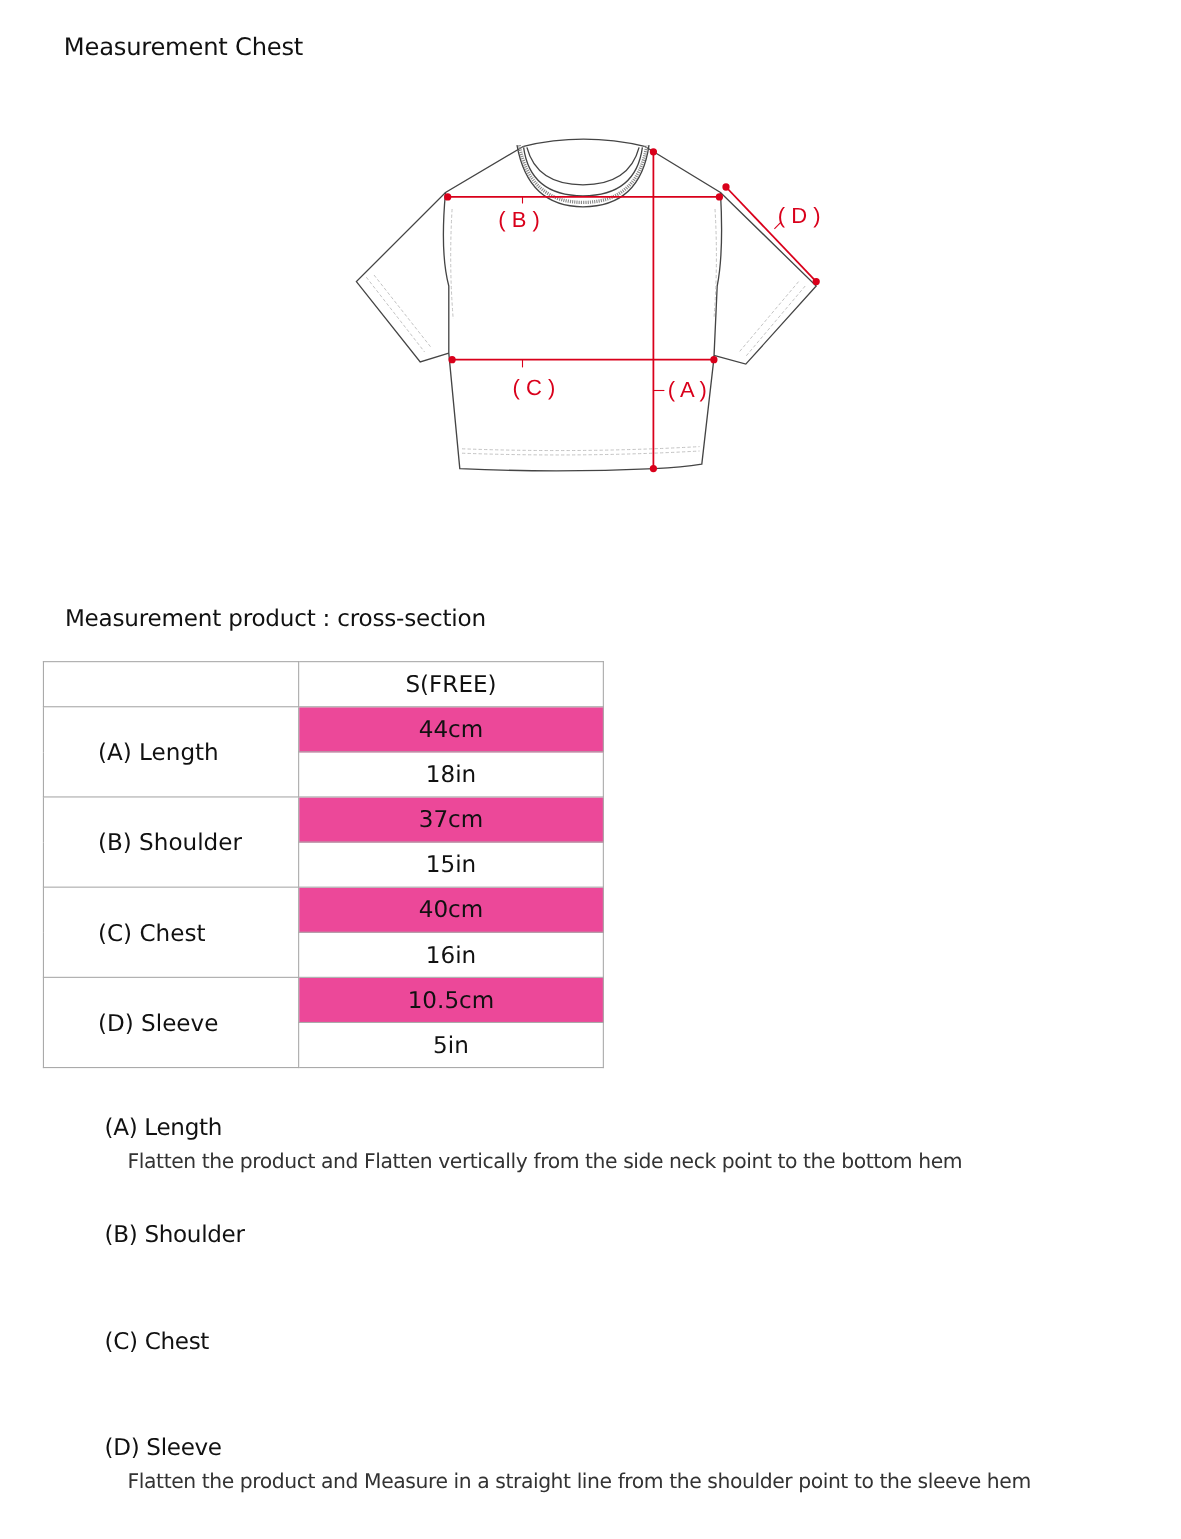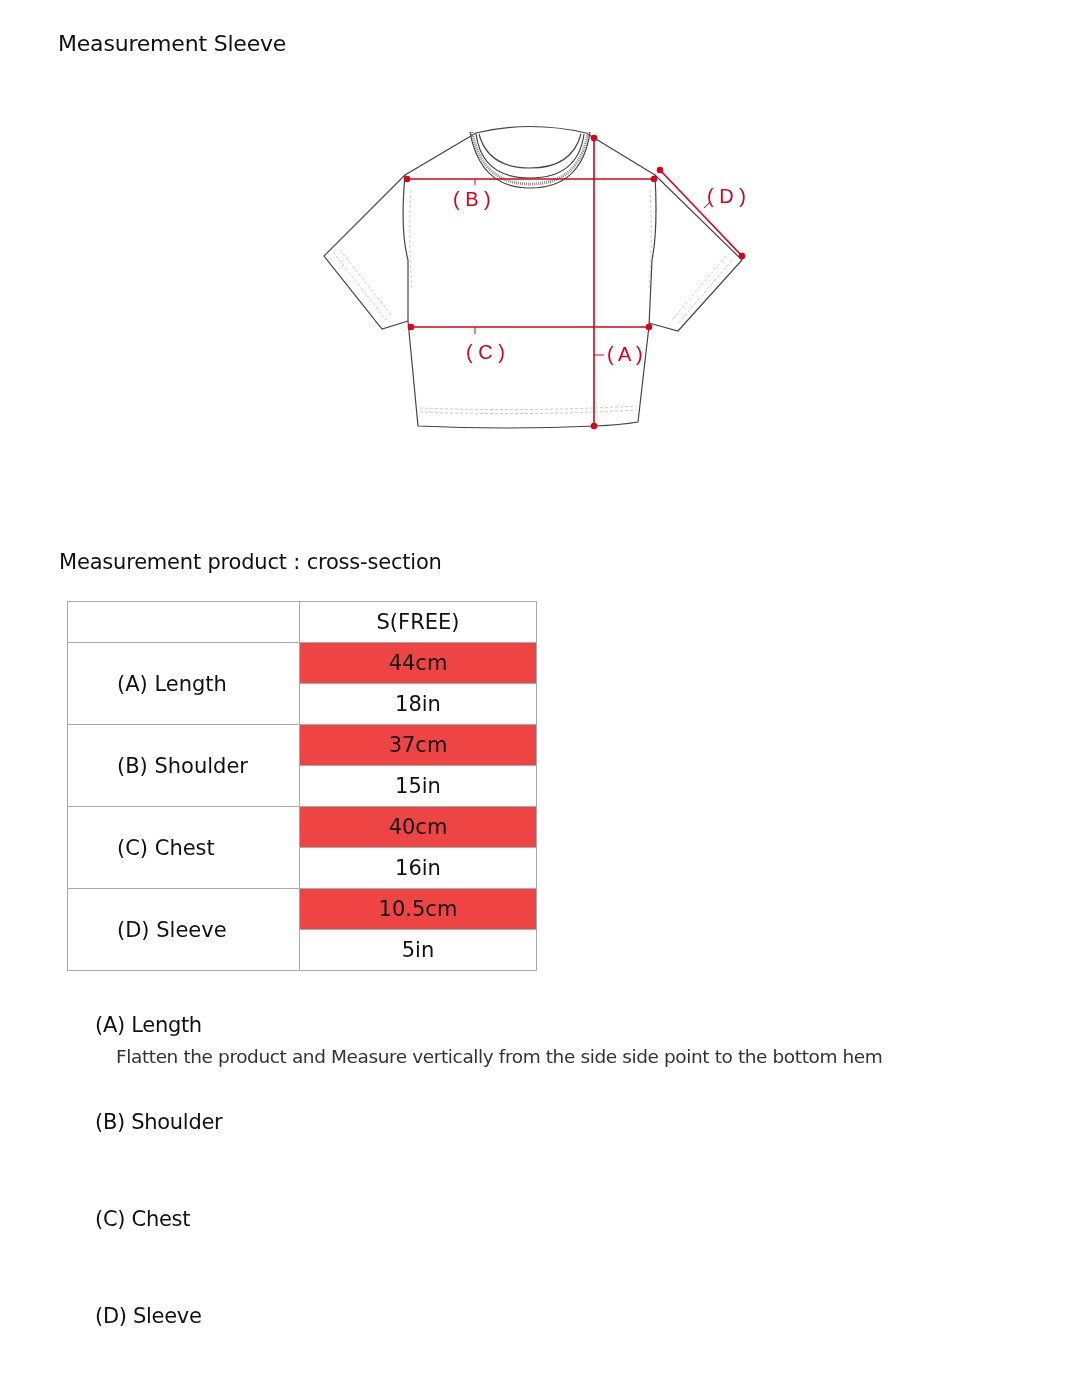--- a/index.html
+++ b/index.html
@@ -8,38 +8,38 @@
     font-family: "DejaVu Sans", "Liberation Sans", sans-serif; color: #111;
   }
   .h-title {
     position: absolute; left: 58px; top: 31px; font-size: 22px; color: #111; letter-spacing: -0.2px;
   }
   .diagram { position: absolute; left: 300px; top: 110px; width: 480px; height: 340px; }
   .h-standard {
     position: absolute; left: 59px; top: 550px; font-size: 21px; color: #111; letter-spacing: -0.2px;
   }
   table.size {
-    position: absolute; left: 67px; top: 601px; border-collapse: collapse;
-    width: 470px; font-size: 21px; color: #111;
+    position: absolute; left: 39px; top: 601px; border-collapse: collapse;
+    width: 510px; font-size: 21px; color: #111;
   }
   table.size td {
     border: 1px solid #aaaaaa; height: 40px; padding: 0; text-align: center;
   }
   table.size td.label { text-align: left; padding-left: 49px; width: 182px; }
-  table.size td.cm { background: #ef4444; }
+  table.size td.cm { background: #ec4899; }
   table.size tr.head td { height: 40px; }
   .notes { position: absolute; left: 95px; top: 1008px; width: 960px; }
   .note { height: 97px; }
   .note-title { font-size: 21px; color: #111; height: 34px; line-height: 34px; letter-spacing: -0.3px; }
   .note-desc { font-size: 18.5px; color: #333; padding-left: 21px; line-height: 30px; letter-spacing: -0.4px; white-space: nowrap; }
 </style>
 </head>
 <body>
 
-<div class="h-title">Measurement Sleeve</div>
+<div class="h-title">Measurement Chest</div>
 
 <div class="diagram">
   <svg width="480" height="340" viewBox="0 0 480 340">
 
     <g fill="none" stroke="#444" stroke-width="1.2">
 
       <path d="M176,23 L105,65 L24,146 L82,219 L108,211"></path>
       <path d="M105,65 Q100,120 108,150 L108,211 L118,316 Q205,320 295,316 Q320,315 338,312 L349,216"></path>
       <path d="M286,23 L355,65 L442,150 L378,221 L349,213"></path>
       <path d="M355,65 Q358,120 352,150 L349,216"></path>
@@ -128,24 +128,25 @@
   </tr>
   <tr>
     <td>5in</td>
   </tr>
 </tbody>
   </table>
 
 <div class="notes">
   <div class="note">
     <div class="note-title">(A) Length</div>
-    <div class="note-desc">Flatten the product and Measure vertically from the side side point to the bottom hem</div>
+    <div class="note-desc">Flatten the product and Flatten vertically from the side neck point to the bottom hem</div>
   </div>
   <div class="note">
     <div class="note-title">(B) Shoulder</div>
   </div>
   <div class="note">
     <div class="note-title">(C) Chest</div>
   </div>
   <div class="note">
     <div class="note-title">(D) Sleeve</div>
+    <div class="note-desc">Flatten the product and Measure in a straight line from the shoulder point to the sleeve hem</div>
   </div>
 </div>
 
 </body></html>

